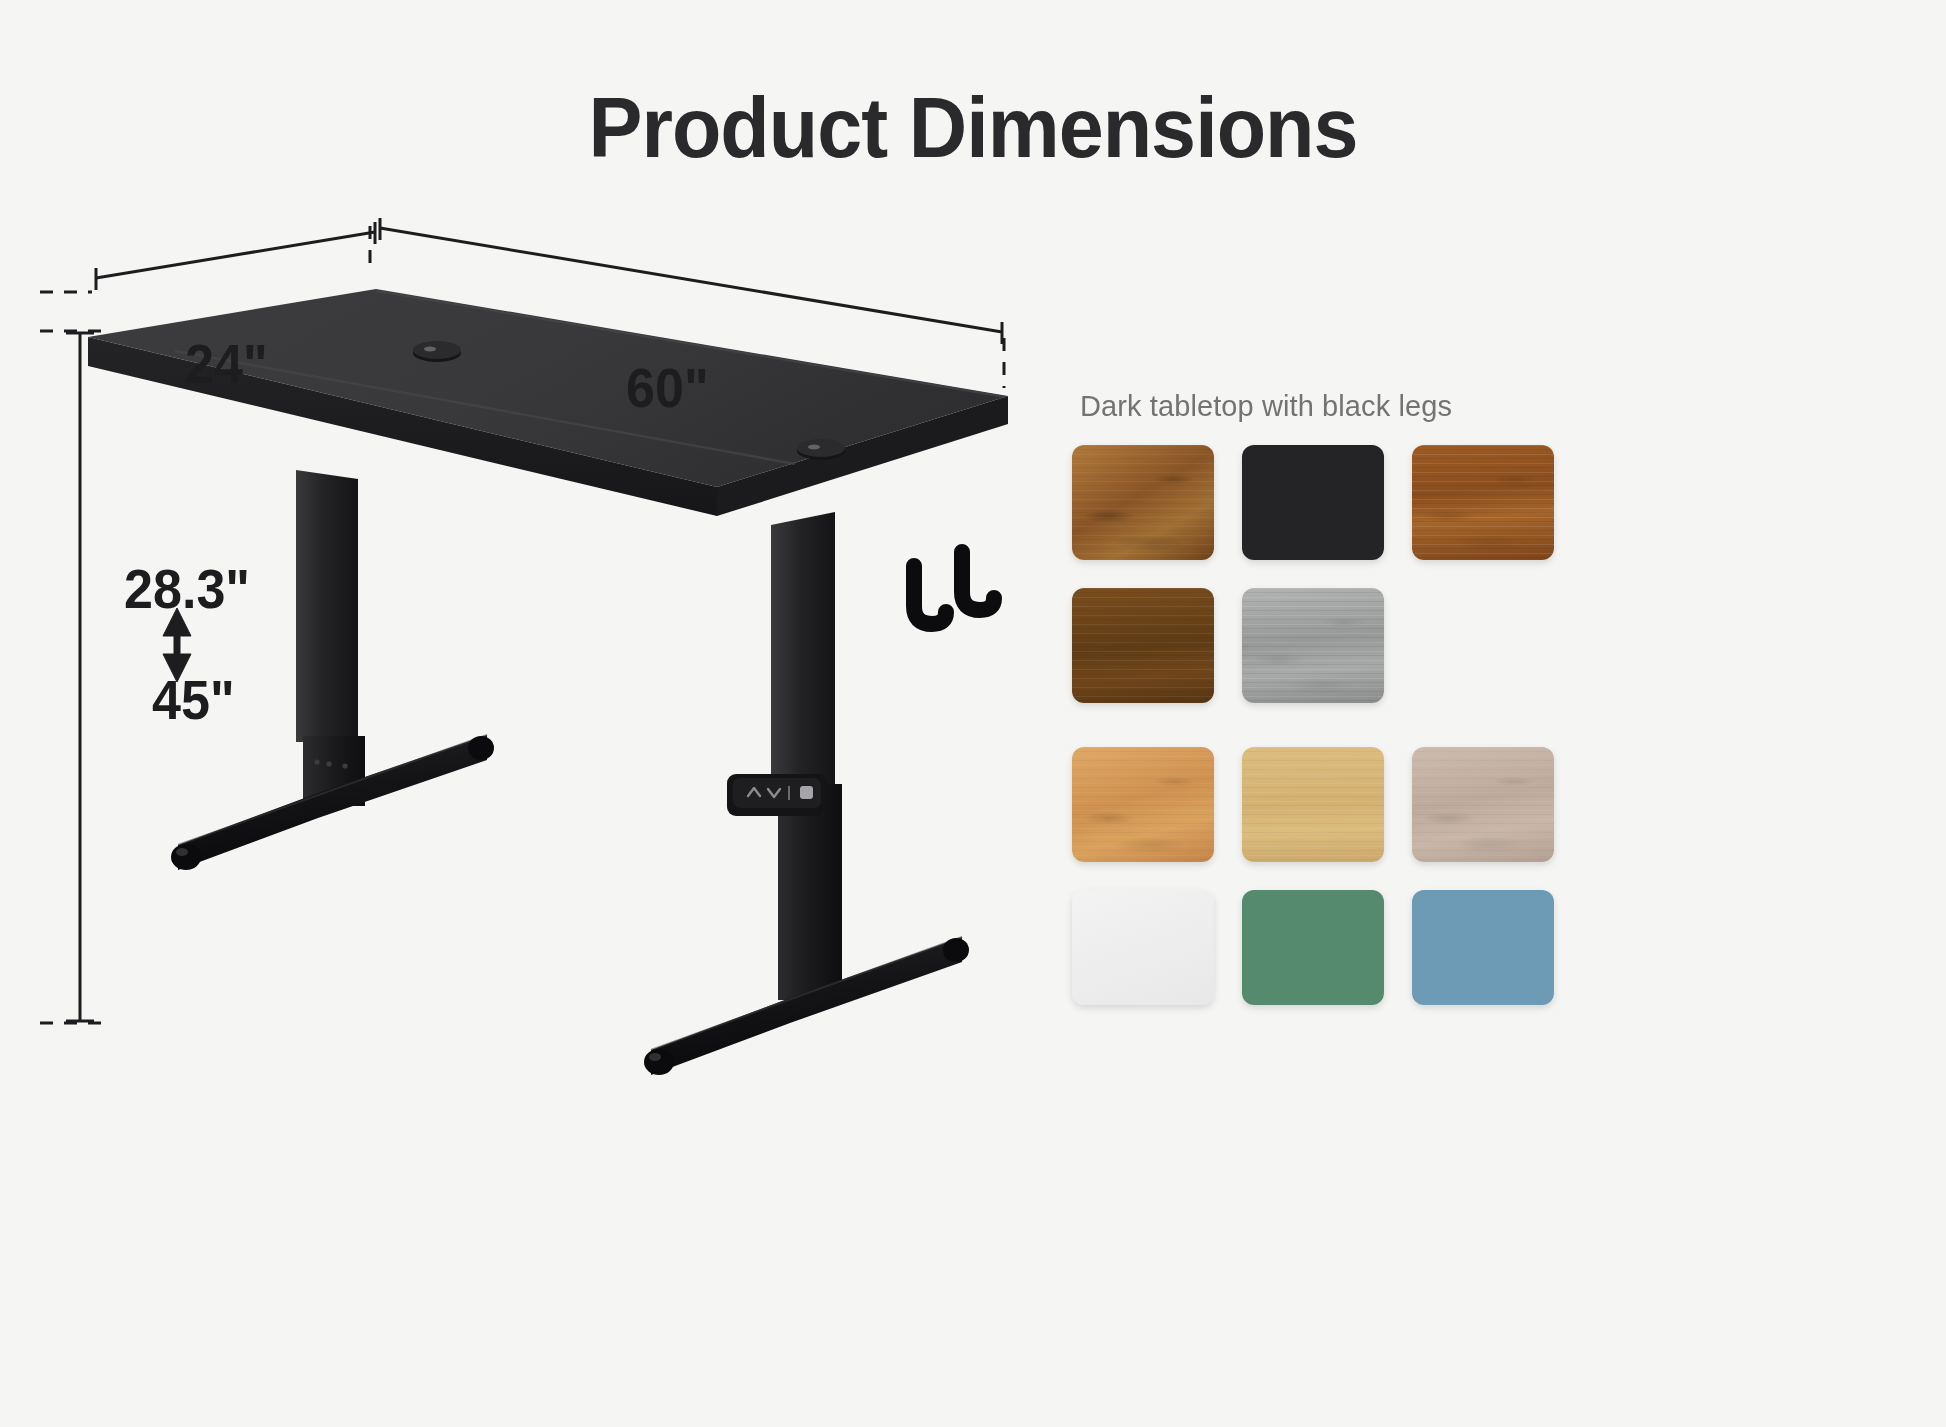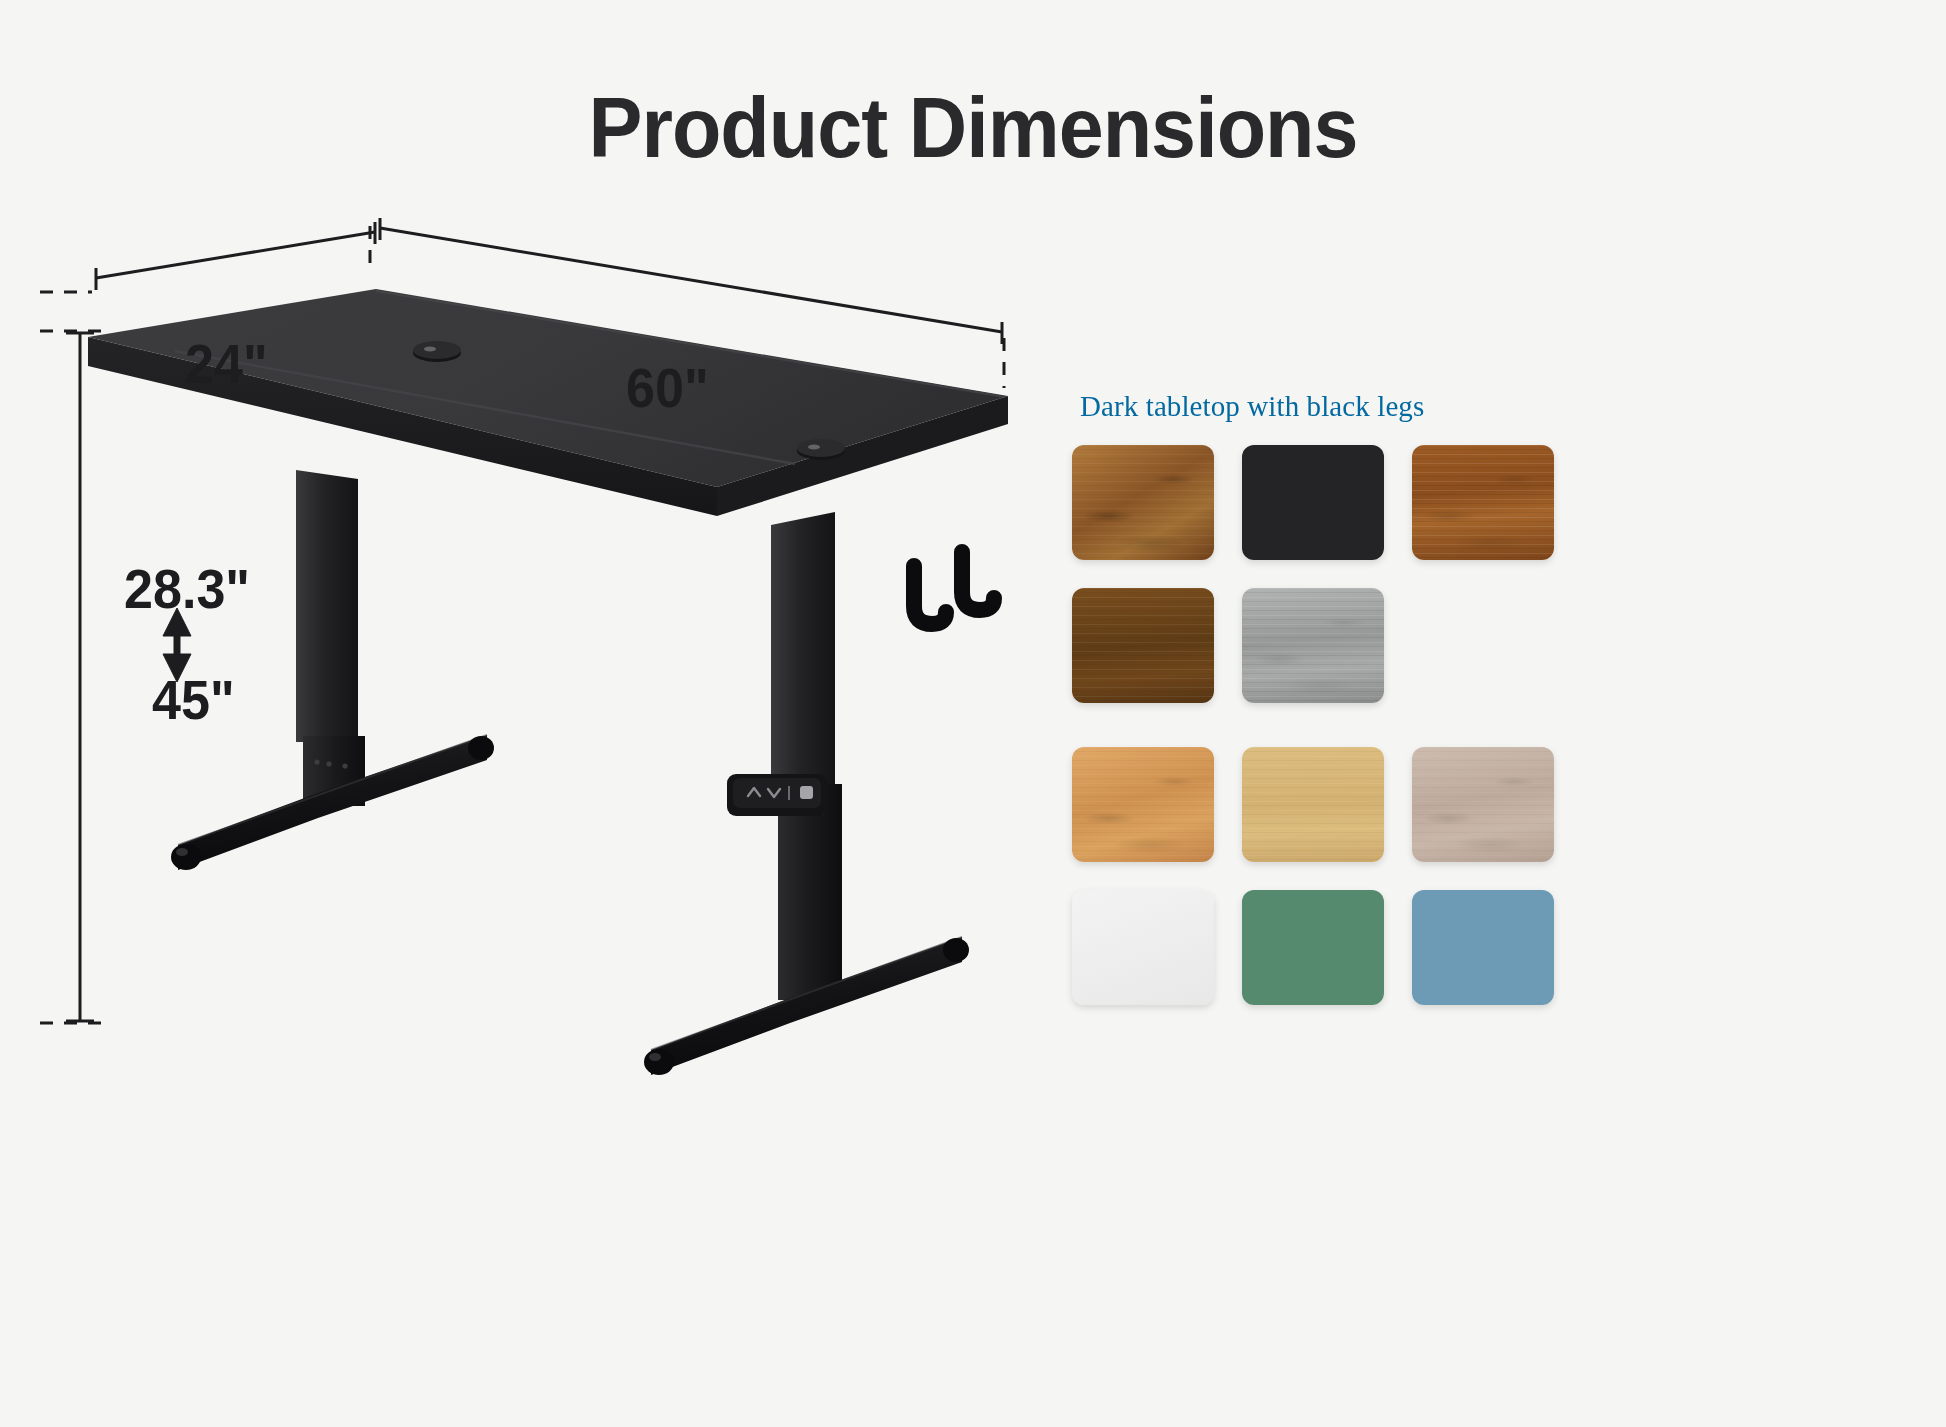--- a/index.html
+++ b/index.html
@@ -42,22 +42,22 @@
   .dim-283{left:124px;top:556px;font-size:56px;}
   .dim-45{left:152px;top:667px;font-size:56px;}
 
   
   .swatch-panel{
     position:absolute;left:1072px;top:390px;width:800px;
   }
   .group{margin-bottom:44px;}
   .group-title{
     font-size:29px;
-    color:#0369a1;
-    font-family:Liberation Serif, serif;
+    color:#737373;
+    font-family:Liberation Sans, sans-serif;
     margin:0 0 22px 8px;
     letter-spacing:.1px;
   }
   .swatch-grid{
     display:grid;
     grid-template-columns:repeat(3,142px);
     gap:28px 28px;
   }
   .swatch{
     width:142px;height:115px;

